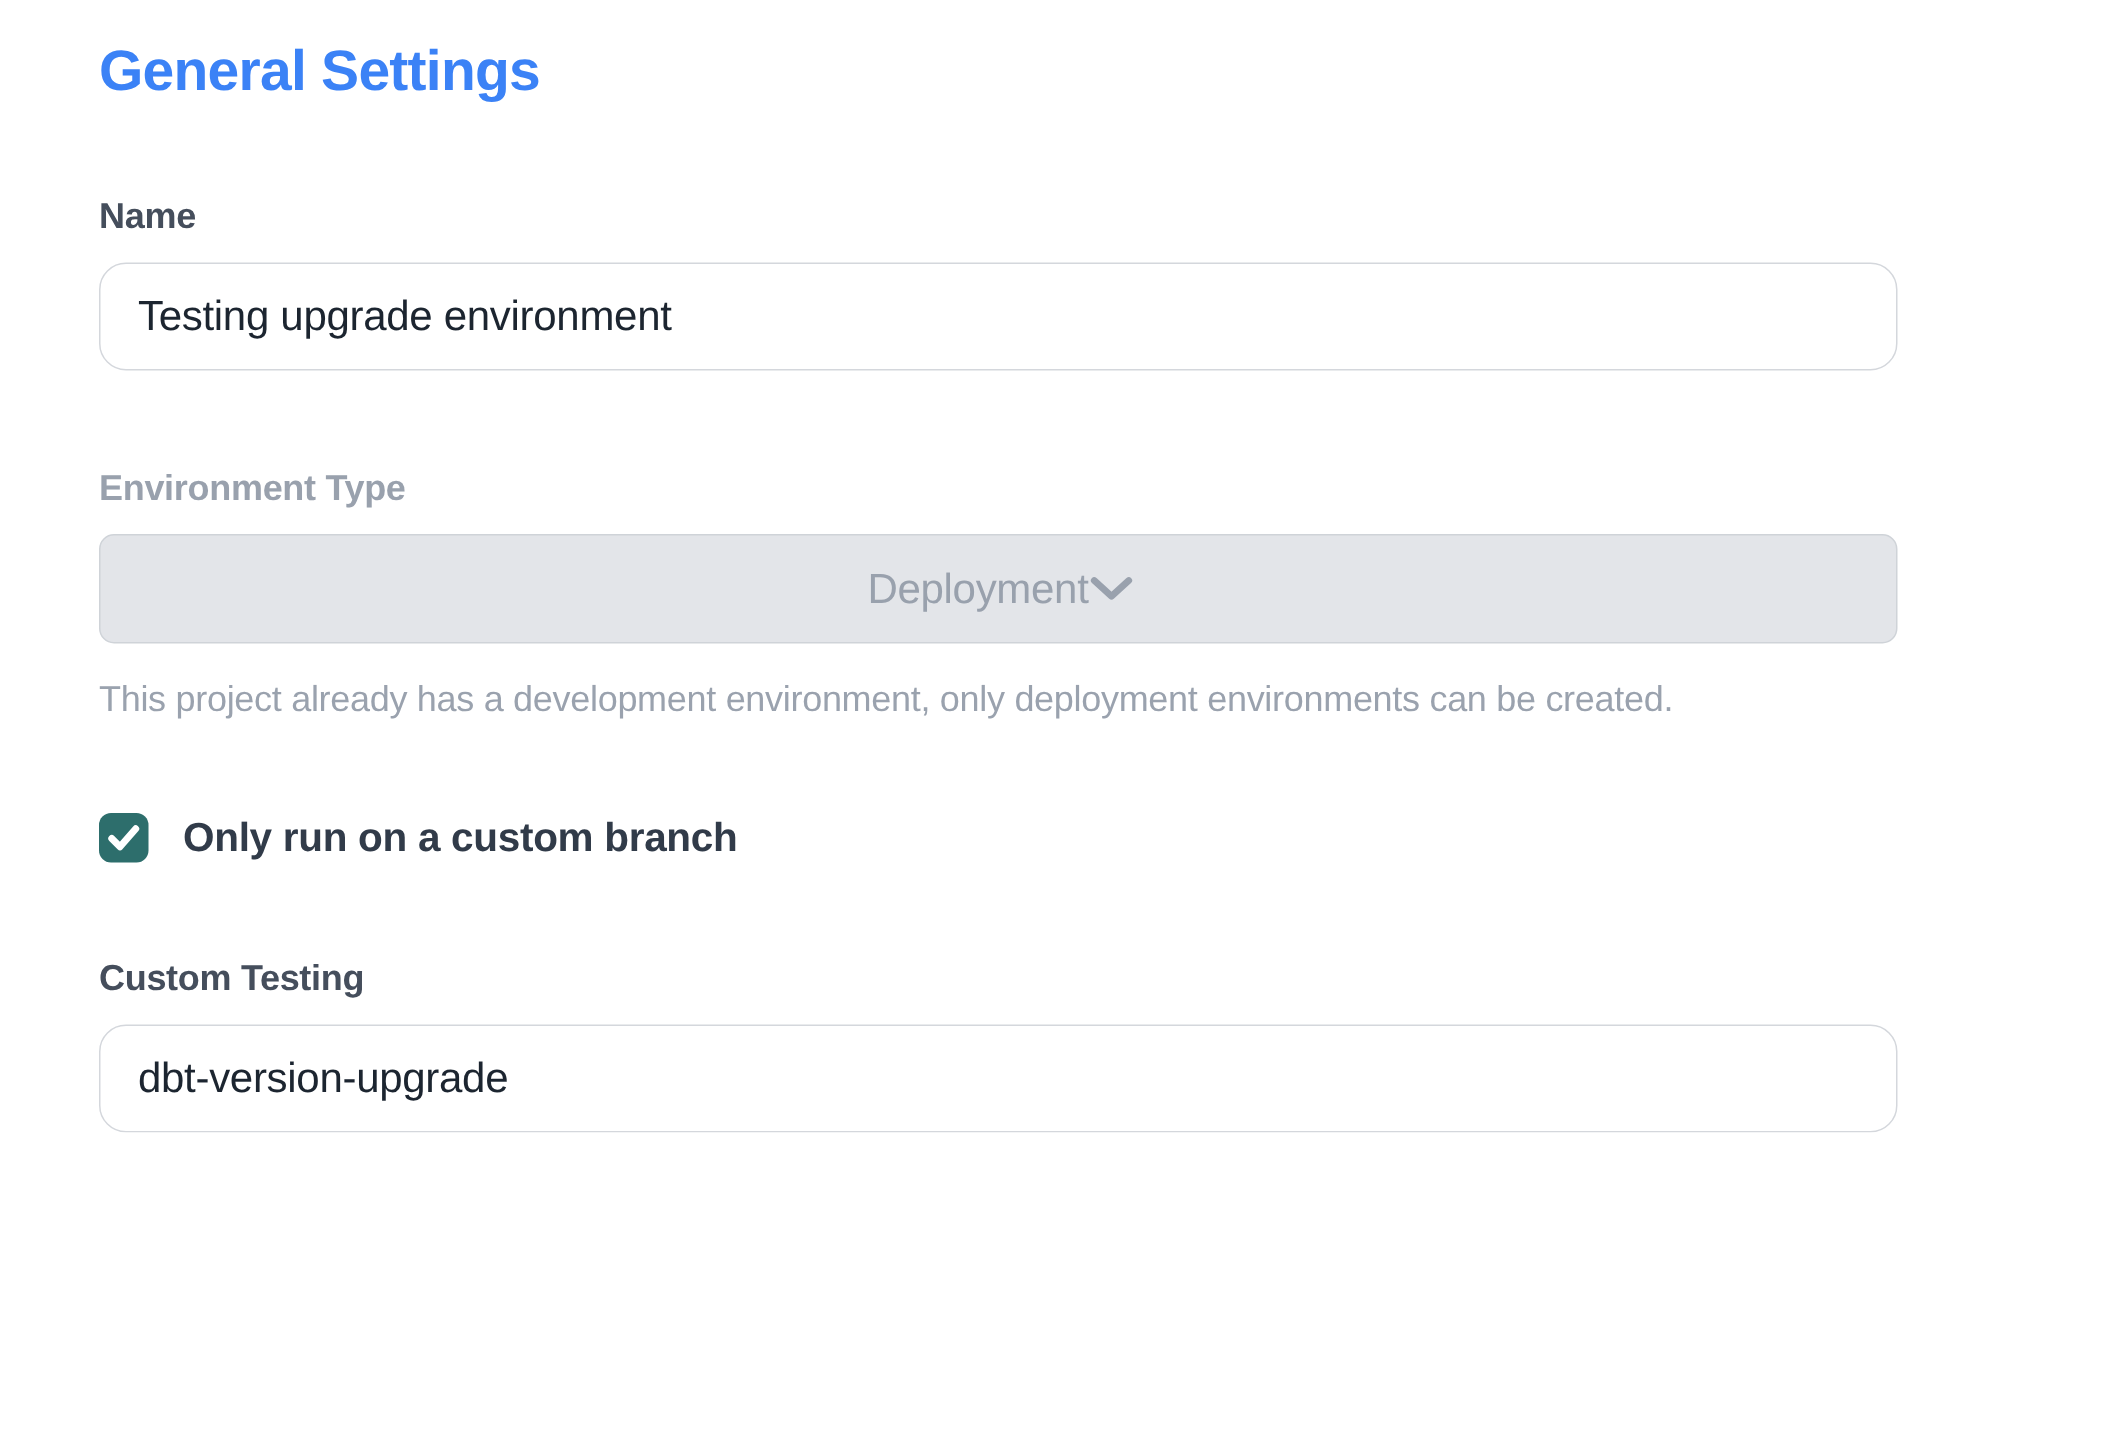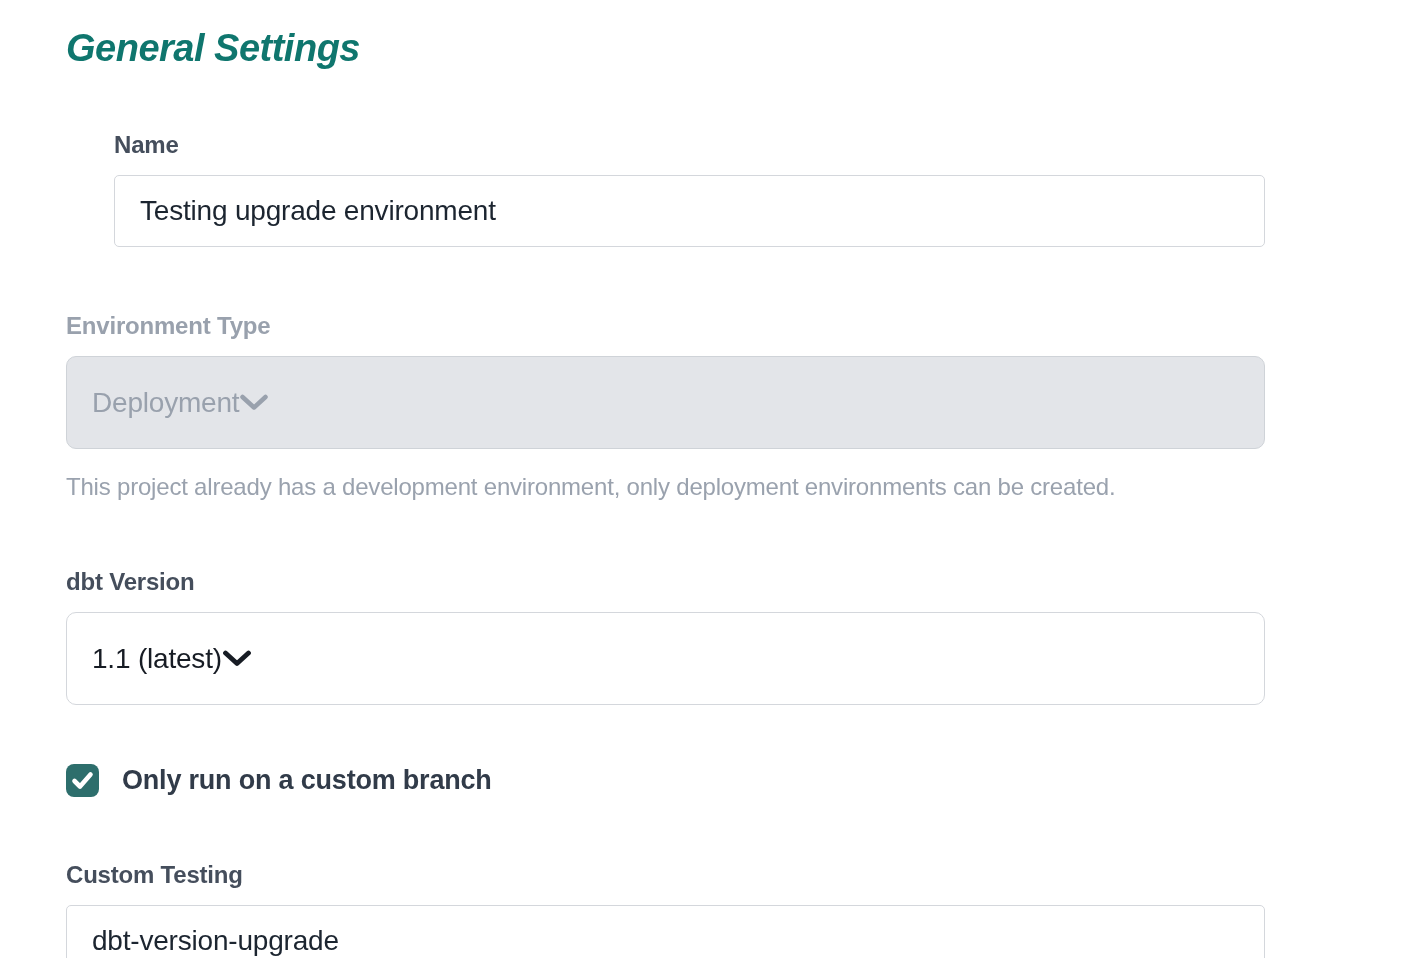--- a/index.html
+++ b/index.html
@@ -11,62 +11,61 @@
     color: #1f2a37;
   }
   .page {
     width: 1199px;
     margin-left: 66px;
     padding-top: 26px;
   }
   .page-title {
     font-size: 38px;
     font-weight: 700;
-    color: #0f766e;
+    color: #3b82f6;
     letter-spacing: -0.5px;
     line-height: 44px;
     margin: 0;
-    font-style: italic;
   }
   .field { display: block; }
-  .field-name            { margin-top: 60px; margin-left: 48px; }
+  .field-name            { margin-top: 60px; }
   .field-environment     { margin-top: 64px; }
   .field-dbt-version     { margin-top: 64px; }
   .field-custom-branch   { margin-top: 63px; }
   .label {
     display: block;
     font-size: 24px;
     font-weight: 700;
     line-height: 30px;
     color: #454e5c;
     letter-spacing: -0.2px;
   }
   .label-disabled { color: #99a1ad; }
   .text-input {
     display: block;
     margin-top: 15px;
     width: 100%;
     height: 72px;
     border: 1px solid #d4d7dc;
-    border-radius: 5px;
+    border-radius: 18px;
     background: #ffffff;
     padding: 0 25px;
     font-size: 28px;
     font-family: inherit;
     color: #1c2530;
     letter-spacing: -0.2px;
     outline: none;
   }
   .select {
     margin-top: 15px;
-    height: 93px;
+    height: 73px;
     border-radius: 10px;
     display: flex;
     align-items: center;
-    justify-content: flex-start;
+    justify-content: center;
     padding: 0 22px 0 25px;
     background: #ffffff;
     border: 1px solid #d4d7dc;
     cursor: pointer;
   }
   .select-disabled {
     background: #e3e5e9;
     border: 1px solid #cfd3d8;
     cursor: default;
   }
@@ -125,29 +124,20 @@
     <label class="label label-disabled">Environment Type</label>
     <div class="select select-disabled" role="combobox" aria-disabled="true">
       <span class="select-value">Deployment</span>
       <svg class="chevron" width="30" height="17" viewBox="0 0 30 17">
         <path d="M3.5 3 L15 13.5 L26.5 3" fill="none" stroke="#99a1ad" stroke-width="4.5" stroke-linecap="round" stroke-linejoin="round"></path>
       </svg>
     </div>
     <p class="helper">This project already has a development environment, only deployment environments can be created.</p>
   </div>
 
-  <div class="field field-dbt-version">
-    <label class="label">dbt Version</label>
-    <div class="select" role="combobox" aria-expanded="false">
-      <span class="select-value">1.1 (latest)</span>
-      <svg class="chevron" width="30" height="17" viewBox="0 0 30 17">
-        <path d="M3.5 3 L15 13.5 L26.5 3" fill="none" stroke="#171c24" stroke-width="4.8" stroke-linecap="round" stroke-linejoin="round"></path>
-      </svg>
-    </div>
-  </div>
 
   <div class="checkbox-row">
     <div class="checkbox" role="checkbox" aria-checked="true">
       <svg width="23" height="19" viewBox="0 0 23 19">
         <path d="M3.5 10 L9 15.5 L19.5 3.5" fill="none" stroke="#ffffff" stroke-width="4.6" stroke-linecap="round" stroke-linejoin="round"></path>
       </svg>
     </div>
     <span class="checkbox-label">Only run on a custom branch</span>
   </div>
 

